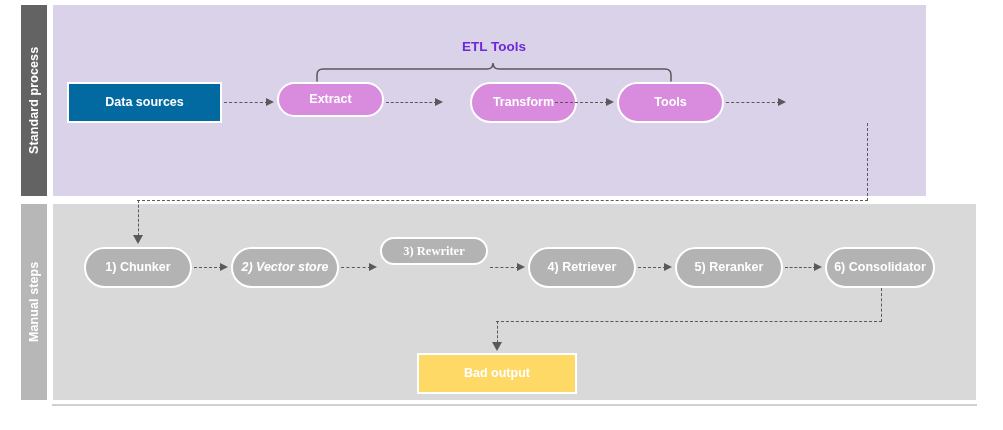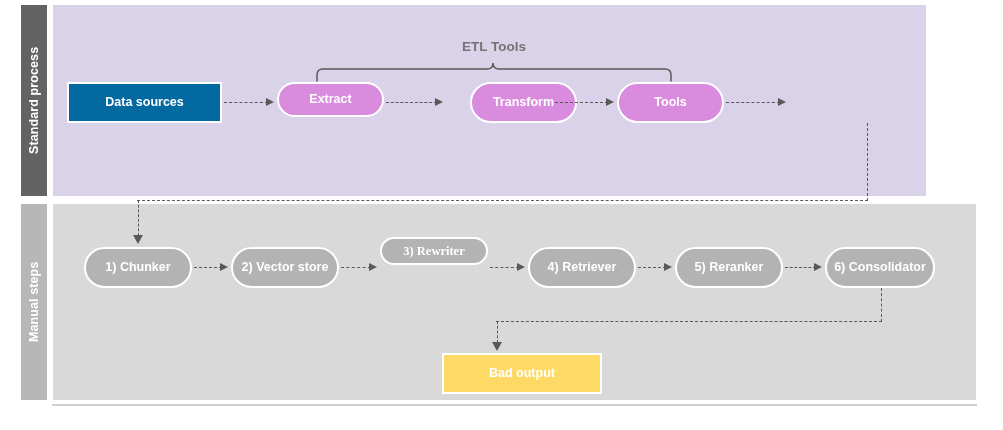--- a/index.html
+++ b/index.html
@@ -101,21 +101,21 @@
     border-top: 9px solid #595959;
   }
 
   
   #etl-label {
     position: absolute;
     left: 404px;
     top: 39px;
     width: 180px;
     text-align: center;
-    color: #737373;
+    color: #6d28d9;
     font-weight: bold;
     font-size: 13.5px;
   }
   #etl-bracket {
     position: absolute;
     left: 316px;
     top: 62px;
     width: 356px;
     height: 20px;
   }
@@ -144,31 +144,31 @@
 
   <div class="node pill orchid" style="left:277px; top:82px; width:107px; height:35px;">Extract</div>
 
   <div class="node pill orchid" style="left:470px; top:82px; width:107px; height:41px;">Transform</div>
 
   <div class="node pill orchid" style="left:617px; top:82px; width:107px; height:41px;">Tools</div>
 
 
   <div class="node pill greyl" style="left:84px;  top:247px; width:108px; height:41px;">1) Chunker</div>
 
-  <div class="node pill greyl" style="left:231px; top:247px; width:108px; height:41px;">2) Vector store</div>
+  <div class="node pill greyl" style="left:231px; top:247px; width:108px; height:41px;font-style:italic;">2) Vector store</div>
 
   <div class="node pill greyl" style="left:380px; top:237px; width:108px; height:28px;font-family:Liberation Serif, serif;">3) Rewriter</div>
 
   <div class="node pill greyl" style="left:528px; top:247px; width:108px; height:41px;">4) Retriever</div>
 
   <div class="node pill greyl" style="left:675px; top:247px; width:108px; height:41px;">5) Reranker</div>
 
   <div class="node pill greyl" style="left:825px; top:247px; width:110px; height:41px;">6) Consolidator</div>
 
-  <div class="node rect yellow" style="left:417px; top:353px; width:160px; height:41px;margin-left:25px;">Bad output</div>
+  <div class="node rect yellow" style="left:417px; top:353px; width:160px; height:41px;">Bad output</div>
 
   <div class="hdash" style="left:224px; top:102px; width:44px;"></div>
   <div class="arrow-r" style="left:266px; top:98px;"></div>
 
   <div class="hdash" style="left:386px; top:102px; width:51px;"></div>
   <div class="arrow-r" style="left:435px; top:98px;"></div>
 
   <div class="hdash" style="left:555px; top:102px; width:53px;"></div>
   <div class="arrow-r" style="left:606px; top:98px;"></div>
 

